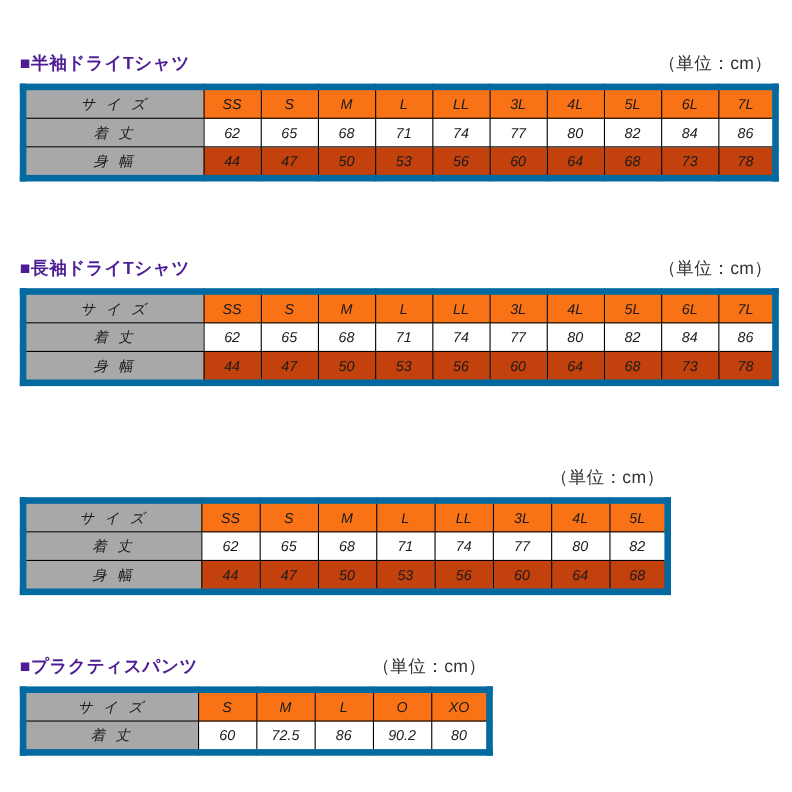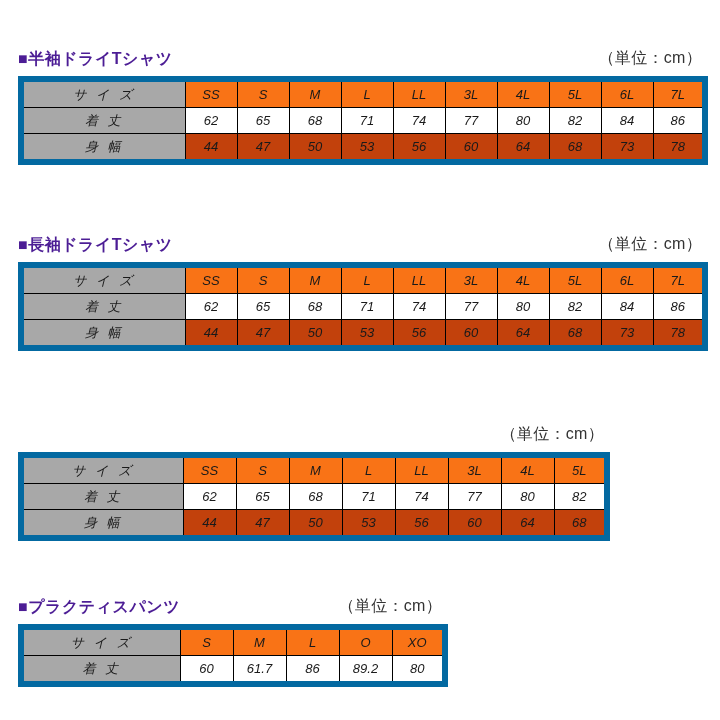--- a/index.html
+++ b/index.html
@@ -304,22 +304,22 @@
           <th class="hdr-label">サ イ ズ</th>
           <th class="hdr-size">S</th>
           <th class="hdr-size">M</th>
           <th class="hdr-size">L</th>
           <th class="hdr-size">O</th>
           <th class="hdr-size">XO</th>
         </tr>
         <tr>
           <td class="row-label">着 丈</td>
           <td class="cell-val">60</td>
-          <td class="cell-val">61.7</td>
+          <td class="cell-val">72.5</td>
           <td class="cell-val">86</td>
-          <td class="cell-val">89.2</td>
+          <td class="cell-val">90.2</td>
           <td class="cell-val">80</td>
         </tr>
       </tbody>
     </table>
   </section>
 
 </div>
 
 </body></html>

